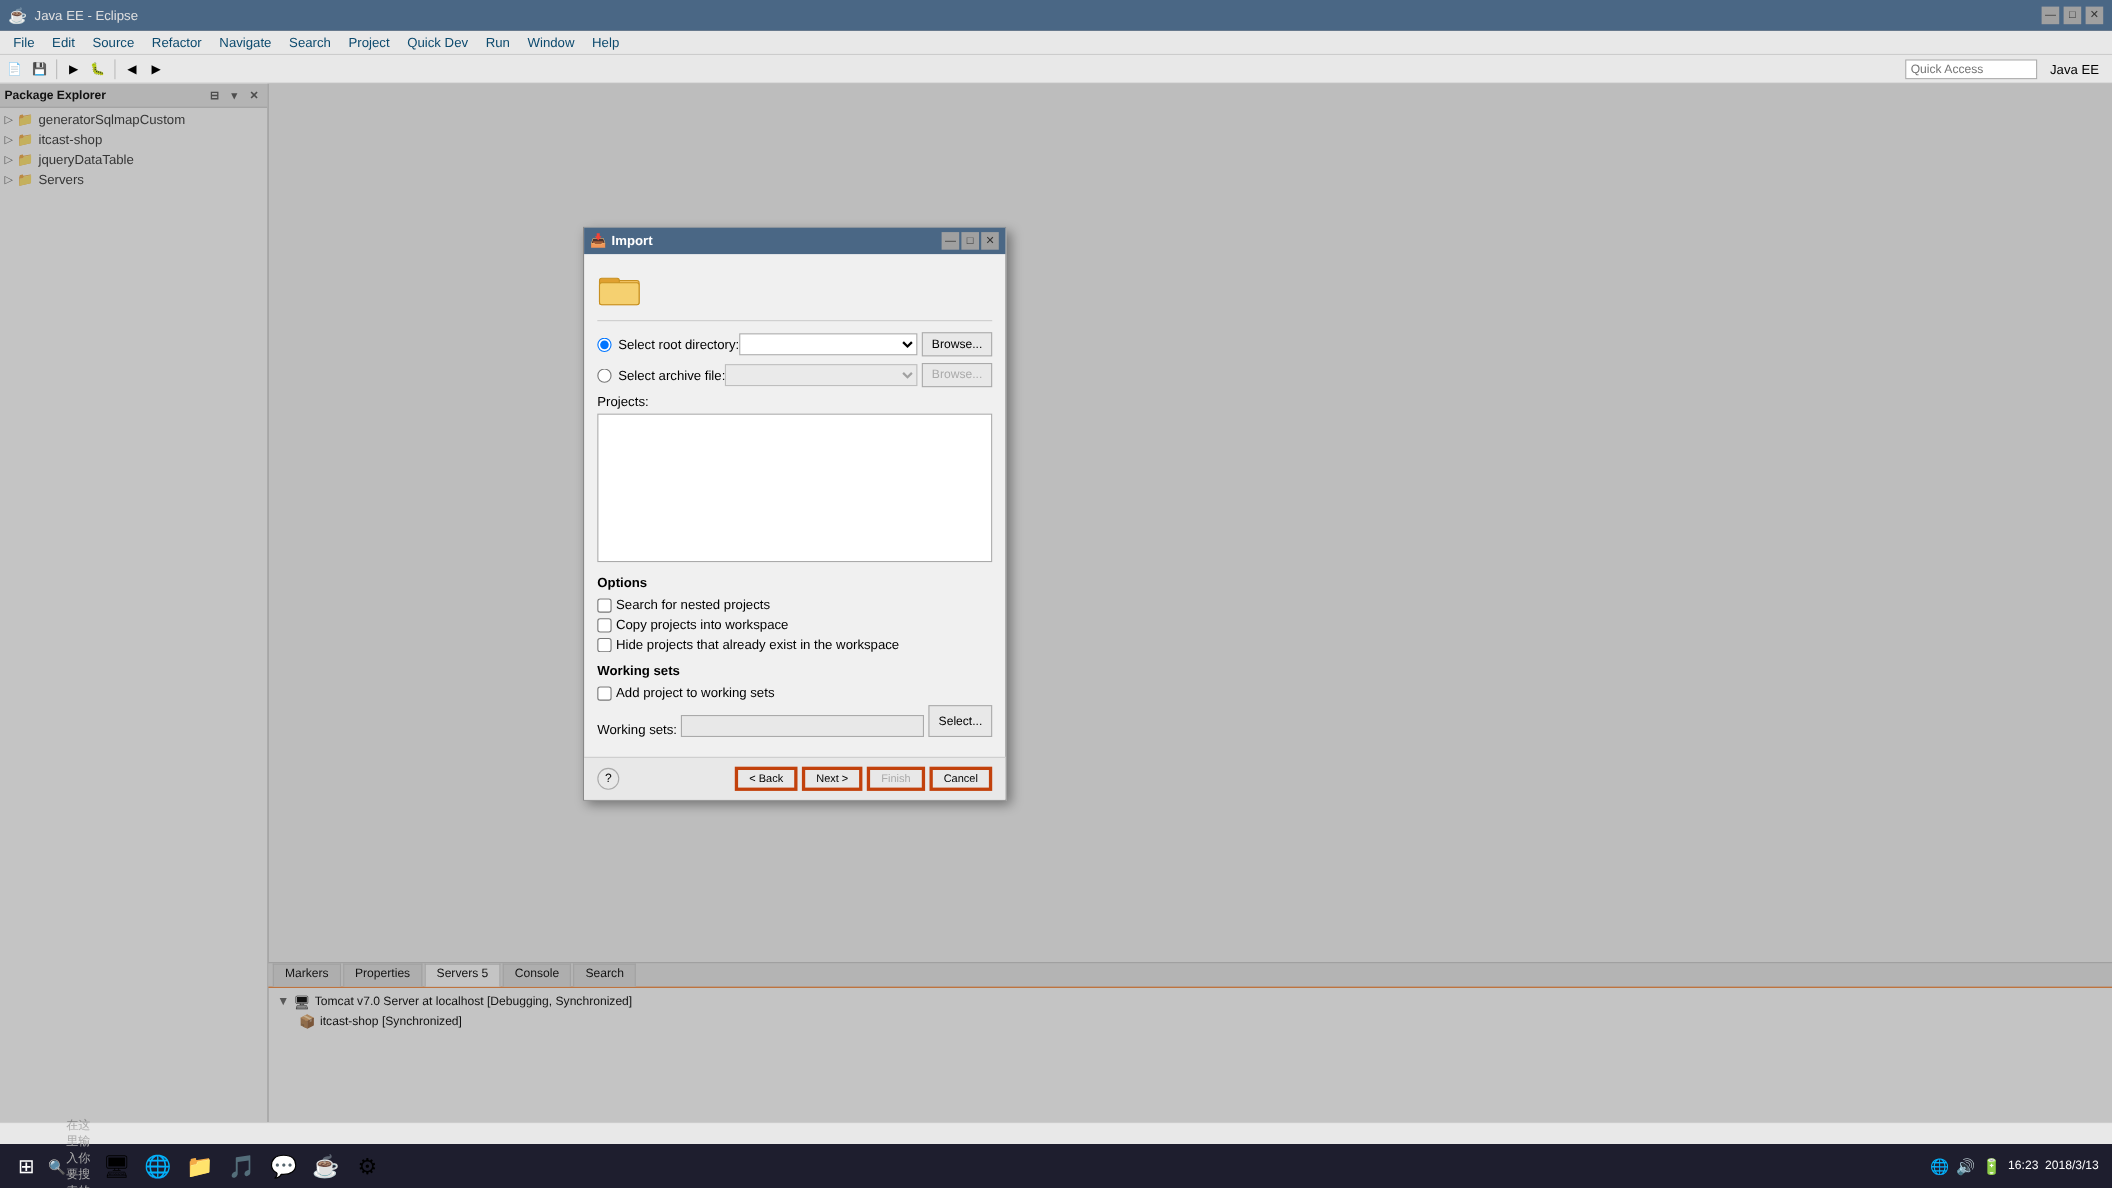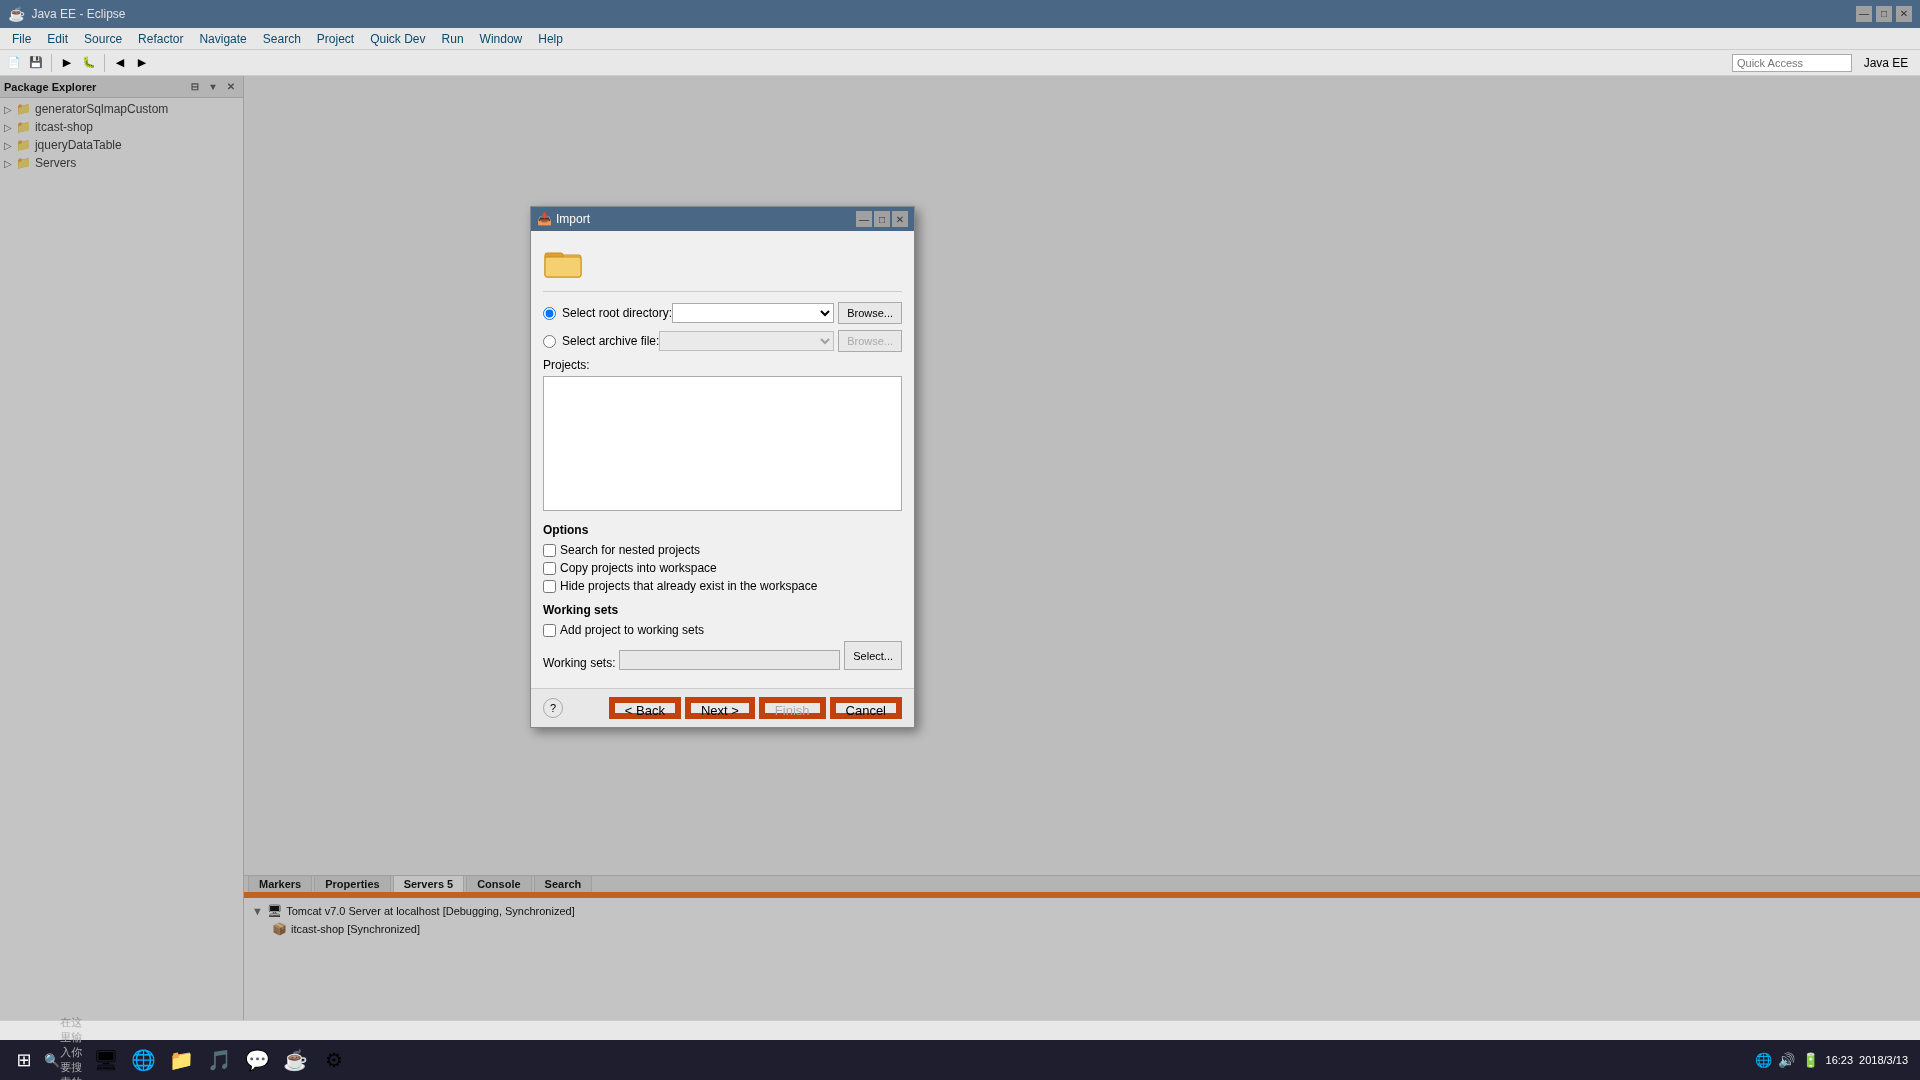--- a/index.html
+++ b/index.html
@@ -137,25 +137,23 @@
       padding: 2px 2px;
       cursor: pointer;
       font-size: 12px;
       color: #333;
     }
     .tree-item .tree-icon { margin-right: 4px; font-size: 12px; }
     .tree-item .tree-expand { margin-right: 2px; font-size: 10px; color: #666; width: 10px; }
     #bottom-panel-tabs {
       height: 22px;
       background: #e8e8e8;
-      border-bottom: 6px solid #f97316;
-      display: flex;
-      align-items: flex-end;
+      border-bottom: 1px solid #f97316;
+      display: flex;
       padding: 0 4px;
-      font-weight: bold;
     }
     .bottom-tab {
       padding: 2px 10px;
       font-size: 11px;
       cursor: pointer;
       border: 1px solid #ccc;
       border-bottom: none;
       background: #e0e0e0;
       margin-right: 2px;
     }
@@ -199,21 +197,21 @@
     }
     #dialog-titlebar {
       background: #4a6785;
       height: 24px;
       display: flex;
       align-items: center;
       padding: 0 6px;
       color: white;
       font-size: 12px;
     }
-    #dialog-titlebar .dialog-title { flex: 1; }
+    #dialog-titlebar .dialog-title { flex: 1; font-weight: bold; }
     #dialog-titlebar .dialog-controls { display: flex; gap: 2px; }
     #dialog-titlebar .d-btn {
       width: 16px; height: 16px;
       background: #a0a0a0;
       font-size: 10px;
       display: flex; align-items: center; justify-content: center;
       cursor: pointer; color: #333;
     }
 
     #dialog-body {
@@ -343,23 +341,23 @@
       border-radius: 50%;
       background: #e8e8e8;
       font-size: 11px;
       display: flex; align-items: center; justify-content: center;
       cursor: pointer;
     }
     .footer-spacer { flex: 1; }
     .footer-btn {
       height: 22px;
       padding: 0 10px;
-      font-size: 13px;
-      background: #e8e8e8;
-      border: 6px solid #c2410c;
+      font-size: 10px;
+      background: #e8e8e8;
+      border: 3px solid #c2410c;
       cursor: pointer;
     }
     .footer-btn:disabled { color: #aaa; cursor: default; }
 
     
     #taskbar {
       position: absolute;
       bottom: 0;
       left: 0;
       right: 0;

